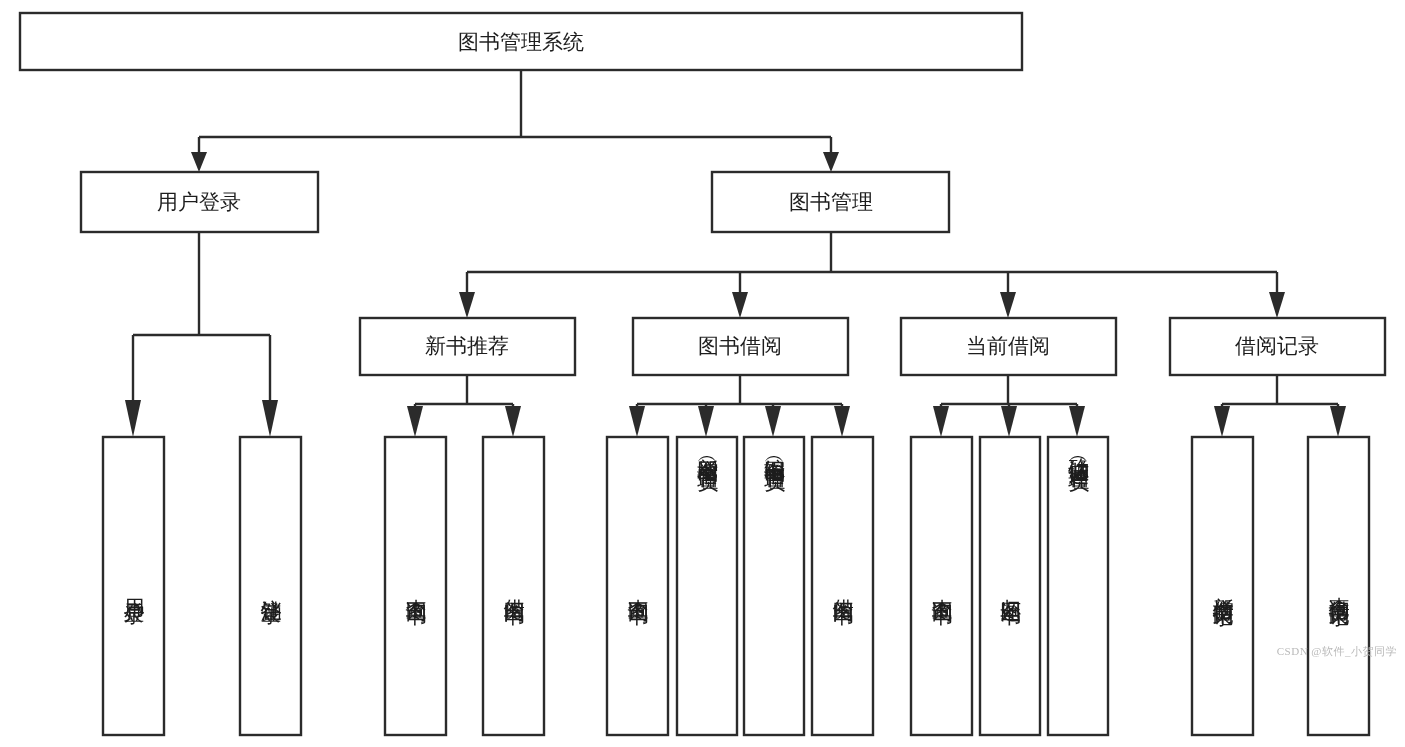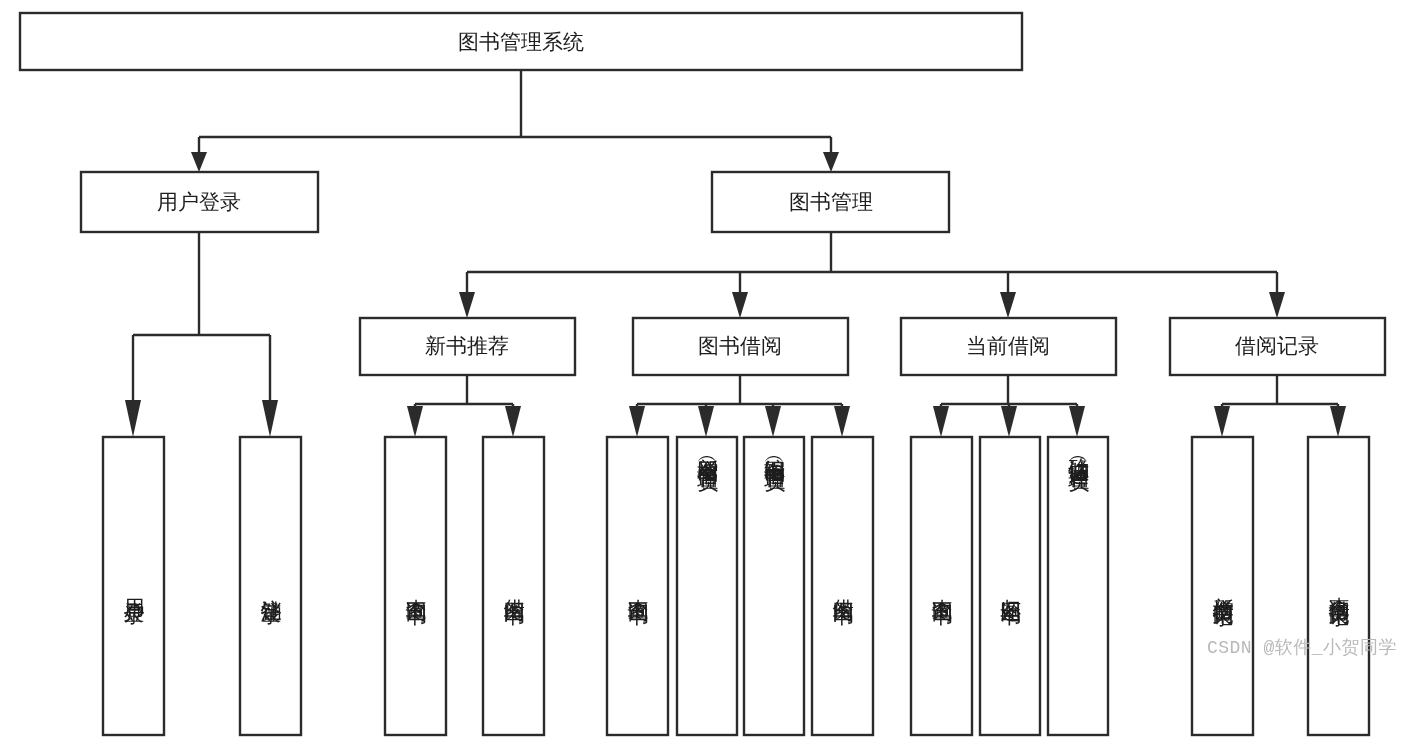--- a/index.html
+++ b/index.html
@@ -64,22 +64,22 @@
     line-height: 1.22;
     letter-spacing: 2px;
     color: #1d1d1d;
     white-space: nowrap;
     text-align: center;
   }
   .watermark {
     position: absolute;
     right: 8px;
     bottom: 4px;
-    font-family: Liberation Mono, monospace;
-    font-size: 18px;
+    font-family: Liberation Serif, serif;
+    font-size: 11px;
     color: #b9b9b9;
     letter-spacing: 0.5px;
     user-select: none;
   }
 </style>
 </head>
 <body>
 
 <div id="diagram-root">
 

